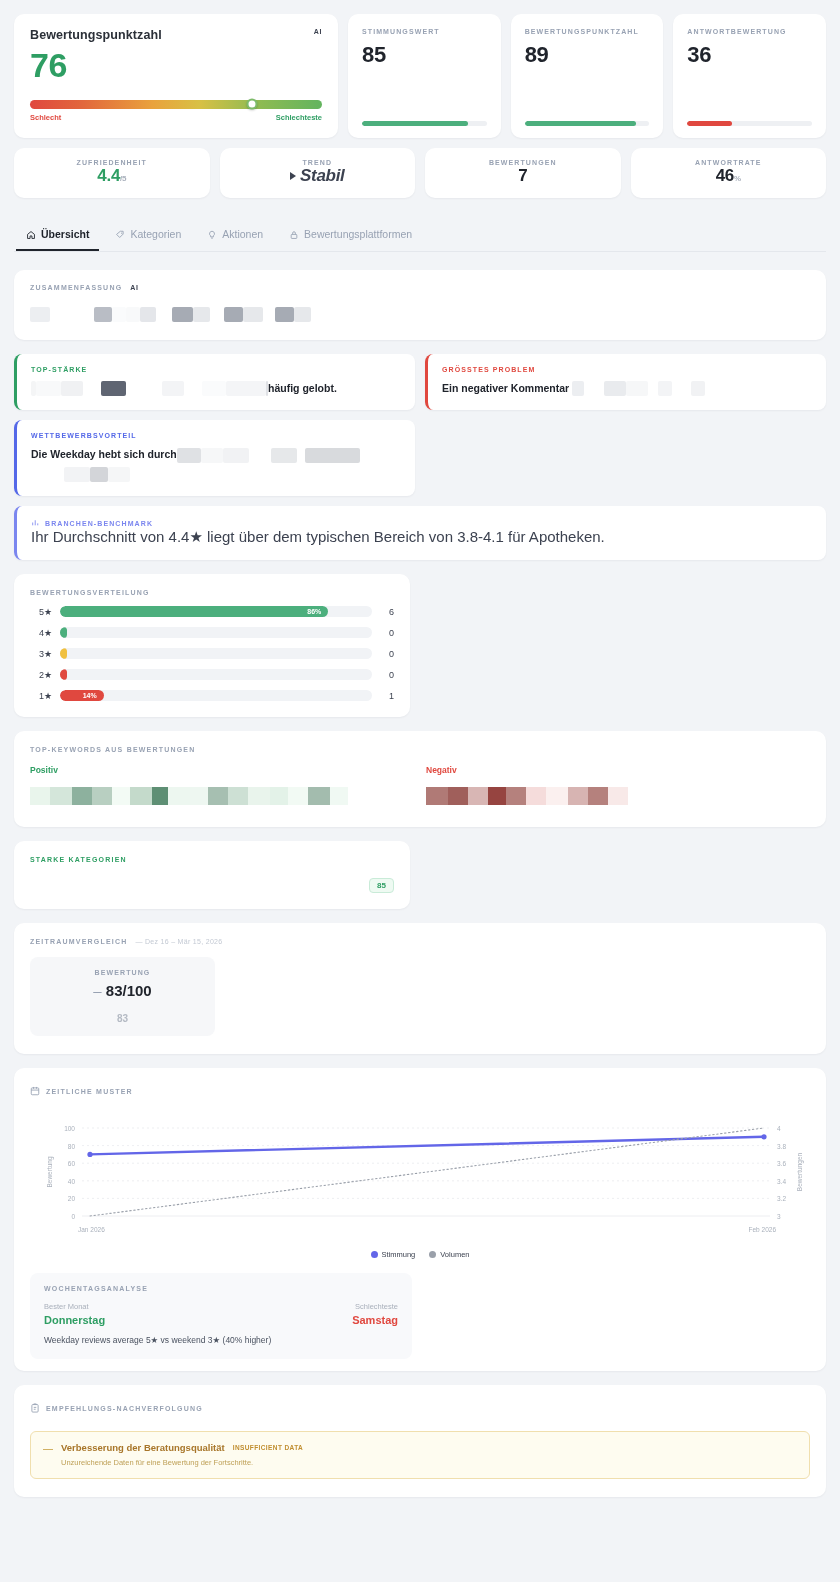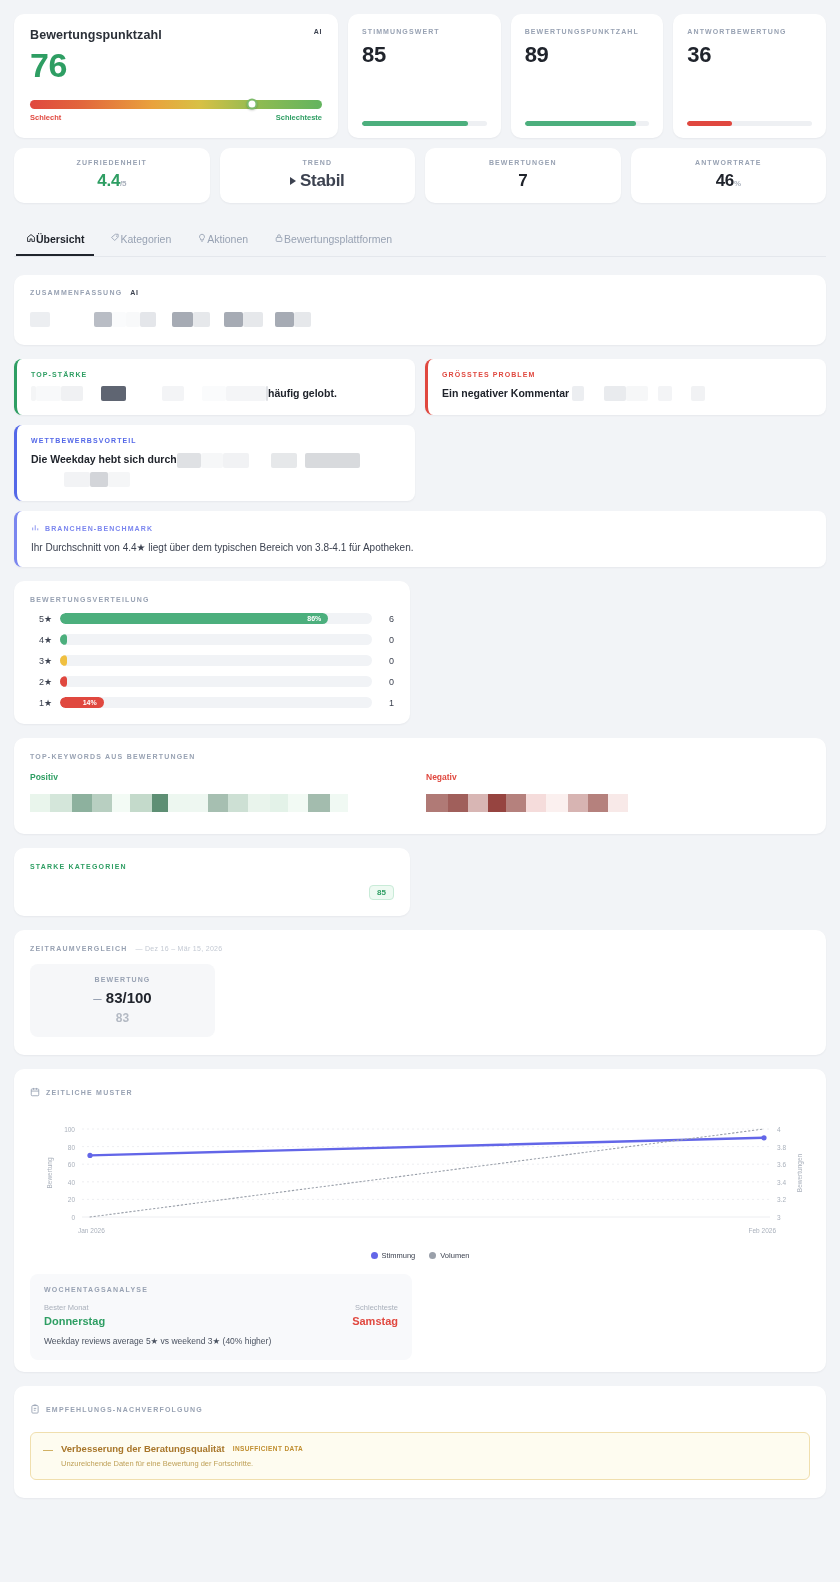--- a/index.html
+++ b/index.html
@@ -41,30 +41,30 @@
   .metric-label { font-size: 7px; font-weight: 700; letter-spacing: 1.1px; color: #98a2b3; text-transform: uppercase; }
   .metric-value { font-size: 22px; font-weight: 700; color: #20242c; margin-top: 7px; letter-spacing: -.3px; }
   .metric-spacer { flex: 1 1 auto; min-height: 28px; }
   .bar-track { height: 5px; border-radius: 3px; background: #eef0f3; overflow: hidden; }
   .bar-fill { height: 100%; border-radius: 3px; }
 
   
   .kpi-row { display: flex; gap: 10px; margin-top: 10px; }
   .kpi-card { flex: 1 1 0; padding: 11px 10px 12px 10px; text-align: center; }
   .kpi-label { font-size: 7px; font-weight: 700; letter-spacing: 1.1px; color: #98a2b3; text-transform: uppercase; }
-  .kpi-value { font-size: 17px; font-weight: 700; margin-top: 5px; letter-spacing: -.3px; }
+  .kpi-value { font-size: 17px; font-weight: 700; letter-spacing: -.3px; }
   .kpi-suffix { font-size: 8px; font-weight: 700; color: #aab1bd; }
   .kpi-green { color: #2e9e63; }
   .kpi-dark { color: #20242c; }
-  .kpi-trend { color: #3c4250; display: inline-flex; align-items: center; gap: 4px; justify-content: center; }
+  .kpi-trend { color: #3c4250; display: inline-flex; align-items: center; gap: 4px; justify-content: center; font-style: italic; }
   .tri { width: 0; height: 0; border-left: 6px solid #3c4250; border-top: 4px solid transparent; border-bottom: 4px solid transparent; }
 
   
   .tabs { display: flex; gap: 6px; margin-top: 22px; border-bottom: 1px solid #e4e7ec; padding: 0 2px; }
-  .tab { display: flex; align-items: flex-start; padding: 8px 10px 9px 10px;
+  .tab { display: flex; align-items: flex-end; gap: 5px; padding: 8px 10px 9px 10px;
          font-size: 10.5px; color: #98a2b3; border-bottom: 2px solid transparent; cursor: pointer; }
   .tab.active { color: #1d2129; font-weight: 700; border-bottom-color: #20242c; }
   .tab svg { display: block; }
 
   
   .section { margin-top: 18px; }
   .sec-label { font-size: 7px; font-weight: 700; letter-spacing: 1.2px; color: #98a2b3; text-transform: uppercase; }
   .summary-card { padding: 14px 16px 18px 16px; }
   .summary-head { display: flex; align-items: center; gap: 8px; }
   .skel-line { display: flex; align-items: center; gap: 0; margin-top: 16px; height: 15px; }
@@ -77,21 +77,21 @@
   .insight-label { font-size: 7px; font-weight: 700; letter-spacing: 1.1px; text-transform: uppercase; }
   .insight-body { font-size: 10.5px; font-weight: 700; color: #20242c; margin-top: 8px; line-height: 1.5;
                   display: flex; flex-wrap: wrap; align-items: center; gap: 0; }
   .insight-body.plain { display: block; font-weight: 700; }
   .ins-green { border-left-color: #2e9e63; }  .ins-green .insight-label { color: #2e9e63; }
   .ins-red   { border-left-color: #e0483f; }  .ins-red   .insight-label { color: #e0483f; }
   .ins-blue  { border-left-color: #5468e8; }  .ins-blue  .insight-label { color: #5468e8; }
   .ins-amber { border-left-color: #e6a52e; }  .ins-amber .insight-label { color: #e6a52e; }
   .ins-bench { border-left-color: #7b86ef; grid-column: 1 / -1; }
   .ins-bench .insight-label { color: #7b86ef; display: flex; align-items: center; gap: 5px; }
-  .bench-text { font-size: 10px; color: #3c4250; margin-top: 9px; font-weight: 400; }
+  .bench-text { font-size: 15px; color: #3c4250; font-weight: 400; }
 
   
   .dist-card { width: 396px; padding: 15px 16px 16px 16px; margin-top: 14px; }
   .dist-row { display: flex; align-items: center; gap: 8px; margin-top: 10px; }
   .dist-star { font-size: 9px; color: #3c4250; width: 22px; text-align: right; font-weight: 400; }
   .dist-track { flex: 1 1 auto; height: 11px; background: #f1f3f6; border-radius: 6px; position: relative; overflow: hidden; }
   .dist-fill { height: 100%; border-radius: 6px; min-width: 7px; display: flex; align-items: center; justify-content: flex-end; }
   .dist-pct { font-size: 7px; font-weight: 700; color: #fff; padding-right: 7px; }
   .dist-count { font-size: 9px; color: #3c4250; width: 14px; text-align: right; }
 
@@ -111,21 +111,21 @@
 
   
   .period-card { padding: 15px 16px 18px 16px; margin-top: 14px; }
   .period-head { display: flex; align-items: baseline; gap: 8px; }
   .period-range { font-size: 7px; color: #c3c9d3; letter-spacing: .3px; }
   .period-box { width: 185px; background: #f6f7f9; border-radius: 8px; padding: 12px 10px 12px 10px;
                 text-align: center; margin-top: 12px; }
   .period-metric { font-size: 7px; font-weight: 700; letter-spacing: 1.1px; color: #98a2b3; text-transform: uppercase; }
   .period-value { font-size: 15px; font-weight: 700; color: #20242c; margin-top: 6px; }
   .period-dash { color: #98a2b3; font-weight: 400; }
-  .period-sub { font-size: 12px; color: #b4bac4; margin-top: 5px; font-weight: bold; }
+  .period-sub { font-size: 10px; color: #b4bac4; margin-top: 14px; font-weight: bold; }
 
   
   .chart-card { padding: 14px 16px 12px 16px; margin-top: 14px; }
   .chart-head { display: flex; align-items: center; gap: 6px; }
   .chart-wrap { position: relative; margin-top: 22px; height: 112px; }
   .legend { display: flex; justify-content: center; gap: 14px; margin-top: 16px; }
   .legend-item { display: flex; align-items: center; gap: 4px; font-size: 7.5px; color: #3c4250; }
   .legend-dot { width: 7px; height: 7px; border-radius: 50%; }
 
   .weekday-card { width: 382px; background: #f8f9fb; border-radius: 8px; padding: 12px 14px 14px 14px; margin-top: 14px; }

